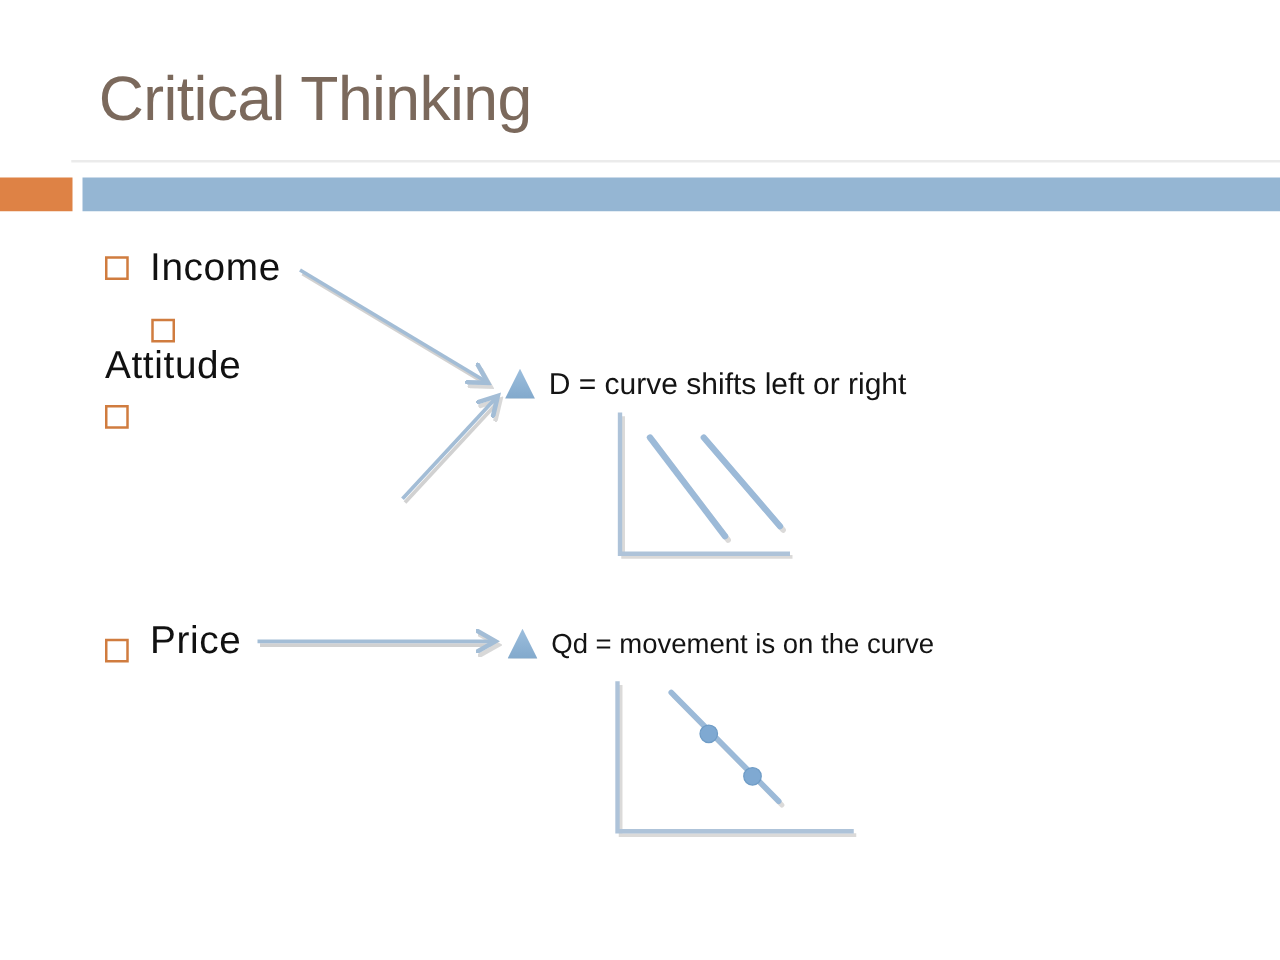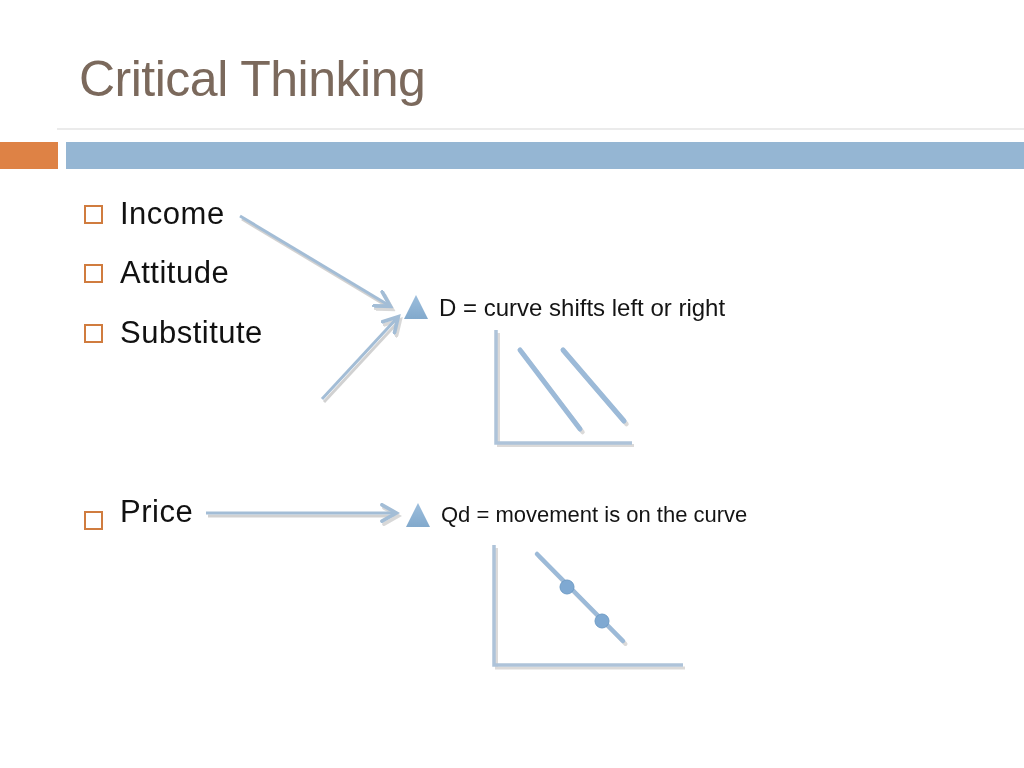--- a/index.html
+++ b/index.html
@@ -10,21 +10,21 @@
   .title{position:absolute;left:79px;top:50px;margin:0;font-size:50px;font-weight:400;
          letter-spacing:-0.5px;color:#7B695C;}
   .thin-rule{position:absolute;left:57px;top:128px;width:967px;height:2px;background:#ebebeb;}
   .band-orange{position:absolute;left:0;top:142px;width:58px;height:27px;background:#DE8245;}
   .band-blue{position:absolute;left:66px;top:142px;width:958px;height:27px;background:#95B6D3;}
 
   
   .bullet-row{position:absolute;left:84px;display:flex;align-items:center;height:36px;}
   .sq{width:15px;height:15px;border:2px solid #D07C3F;margin-right:17px;flex:0 0 auto;}
   .bl{font-size:31px;letter-spacing:0.5px;color:#111;white-space:nowrap;}
-  .row-0{top:196px;} .row-1{top:255px;} .row-2{top:315px;} .row-3{top:374px;} .row-4{top:494px;align-items:flex-end;}
+  .row-0{top:196px;} .row-1{top:255px;flex-direction:column;} .row-2{top:315px;} .row-3{top:374px;} .row-4{top:494px;align-items:flex-end;}
 
   
   .annot{position:absolute;display:flex;align-items:flex-start;gap:11px;}
   .annot-d{left:404px;top:293px;}
   .annot-qd{left:406px;top:501px;}
   .tri{width:24px;height:24px;background:linear-gradient(180deg,#9CBEDD 0%,#82A9CC 100%);
        clip-path:polygon(50% 0,100% 100%,0 100%);
        filter:drop-shadow(2px 2px 1.5px rgba(110,110,110,.55));flex:0 0 auto;margin-top:2px;}
   .annot-label{color:#141414;white-space:nowrap;}
   .annot-d .annot-label{font-size:24px;margin-top:1px;}
@@ -47,21 +47,20 @@
   <div class="bullet-row row-0">
     <span class="sq"></span>
     <span class="bl">Income</span>
   </div>
   <div class="bullet-row row-1">
     <span class="sq"></span>
     <span class="bl">Attitude</span>
   </div>
   <div class="bullet-row row-2">
     <span class="sq"></span>
-    <span class="bl">Substitute</span>
   </div>
   <div class="bullet-row row-4">
     <span class="sq"></span>
     <span class="bl">Price</span>
   </div>
 
   <div class="annot annot-d">
     <span class="tri"></span>
     <span class="annot-label">D = curve shifts left or right</span>
   </div>

